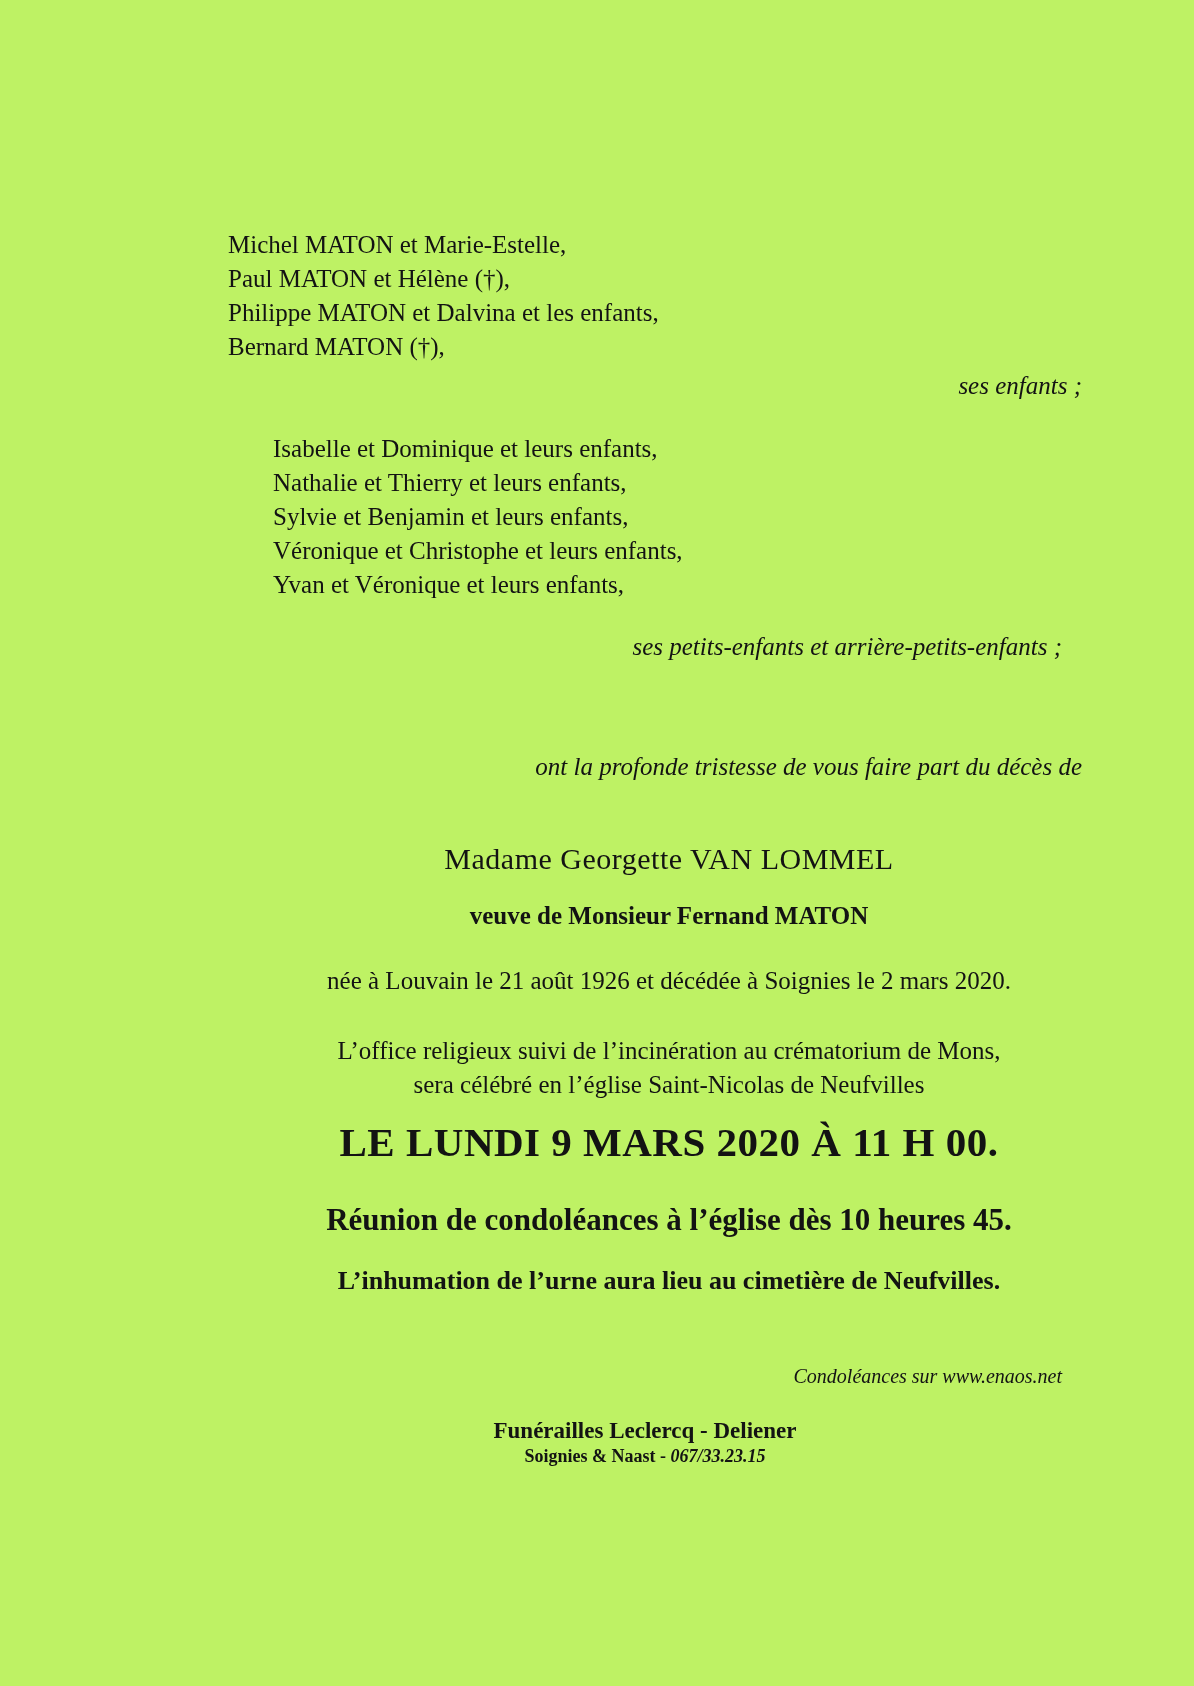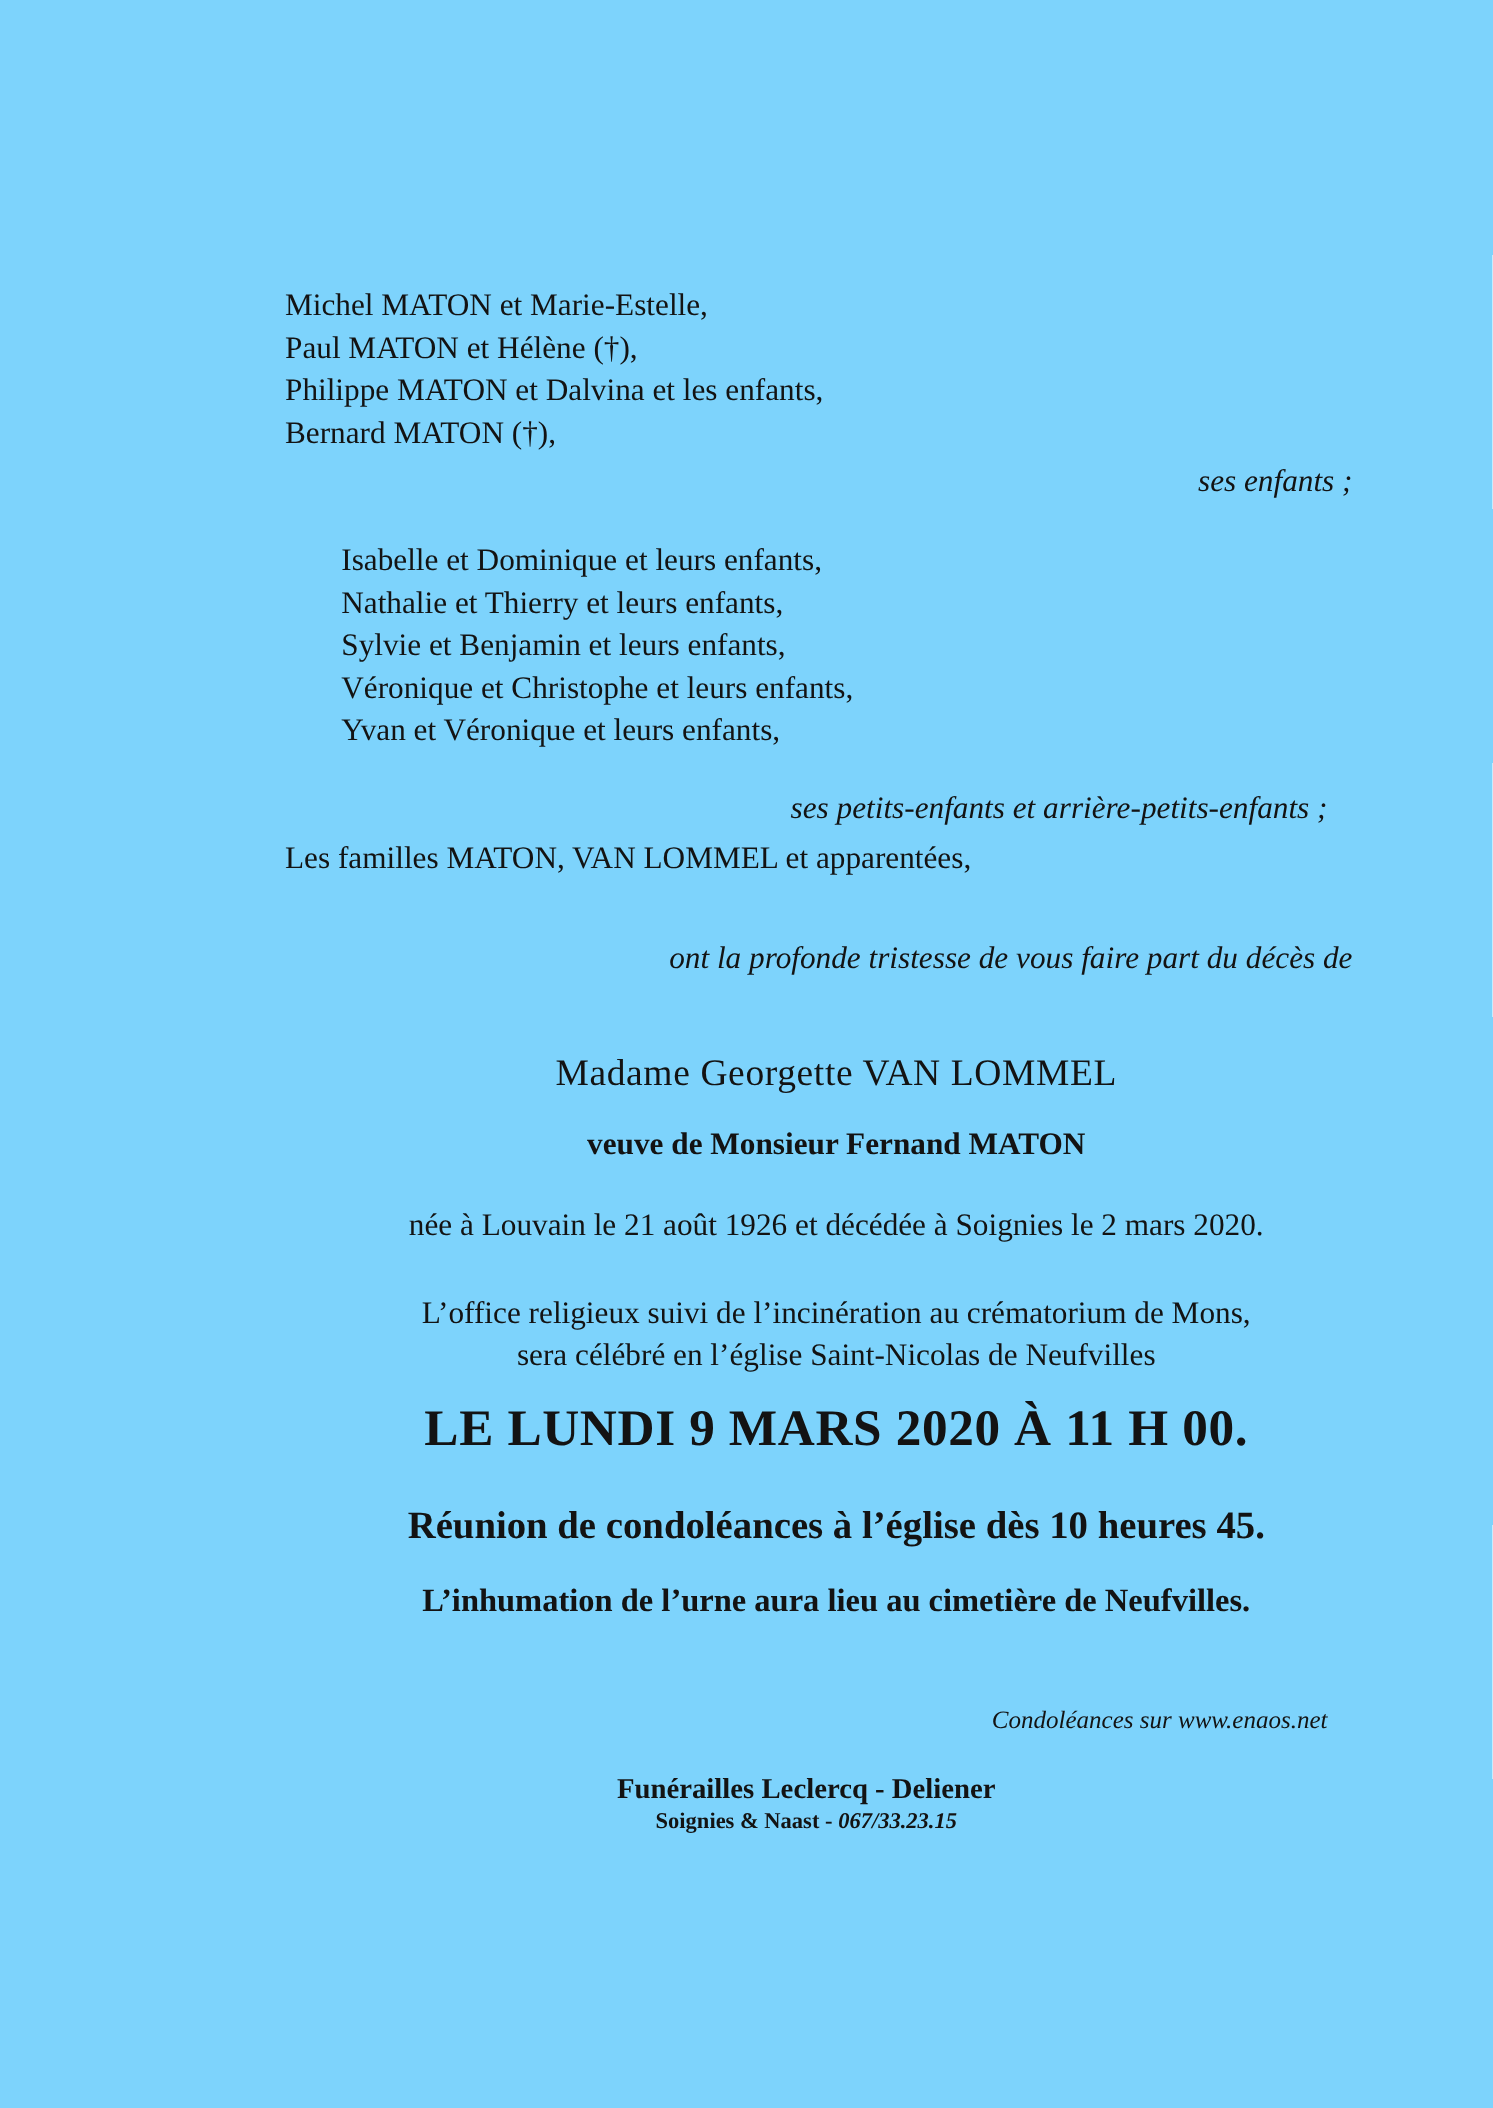--- a/index.html
+++ b/index.html
@@ -1,20 +1,20 @@
 <!DOCTYPE html>
 <html lang="fr"><head>
 <meta charset="utf-8">
 <style>
   html, body { margin: 0; padding: 0; background: #ffffff; }
   .page {
     position: relative;
     width: 1194px;
     height: 1686px;
-    background: #7dd3fc;
+    background: #bef264;
     overflow: hidden;
     font-family: "Liberation Serif", "DejaVu Serif", serif;
     color: #131313;
   }
   .abs { position: absolute; white-space: nowrap; }
   .body-text { font-size: 25px; line-height: 34px; }
   .name-list { left: 228px; }
   .caption-italic {
     font-style: italic;
     font-size: 25px;
@@ -53,21 +53,20 @@
   <div class="abs name-list body-text" style="top: 432px; margin-left: 45px;">
     <div>Isabelle et Dominique et leurs enfants,</div>
     <div>Nathalie et Thierry et leurs enfants,</div>
     <div>Sylvie et Benjamin et leurs enfants,</div>
     <div>Véronique et Christophe et leurs enfants,</div>
     <div>Yvan et Véronique et leurs enfants,</div>
   </div>
 
   <div class="abs caption-italic" style="top: 614px; right: 132px; margin-top: 19px;">ses petits-enfants et arrière-petits-enfants ;</div>
 
-  <div class="abs body-text" style="top: 670px; left: 228px;">Les familles MATON, VAN LOMMEL et apparentées,</div>
 
   <div class="abs caption-italic" style="top: 753px; right: 112px;">ont la profonde tristesse de vous faire part du décès de</div>
 
   <div class="abs centered deceased-name" style="top: 842px;">Madame Georgette VAN LOMMEL</div>
 
   <div class="abs centered widow-line" style="top: 902px;">veuve de Monsieur Fernand MATON</div>
 
   <div class="abs centered body-text" style="top: 964px;">née à Louvain le 21 août 1926 et décédée à Soignies le 2 mars 2020.</div>
 
   <div class="abs centered body-text" style="top: 1034px;">L’office religieux suivi de l’incinération au crématorium de Mons,</div>

